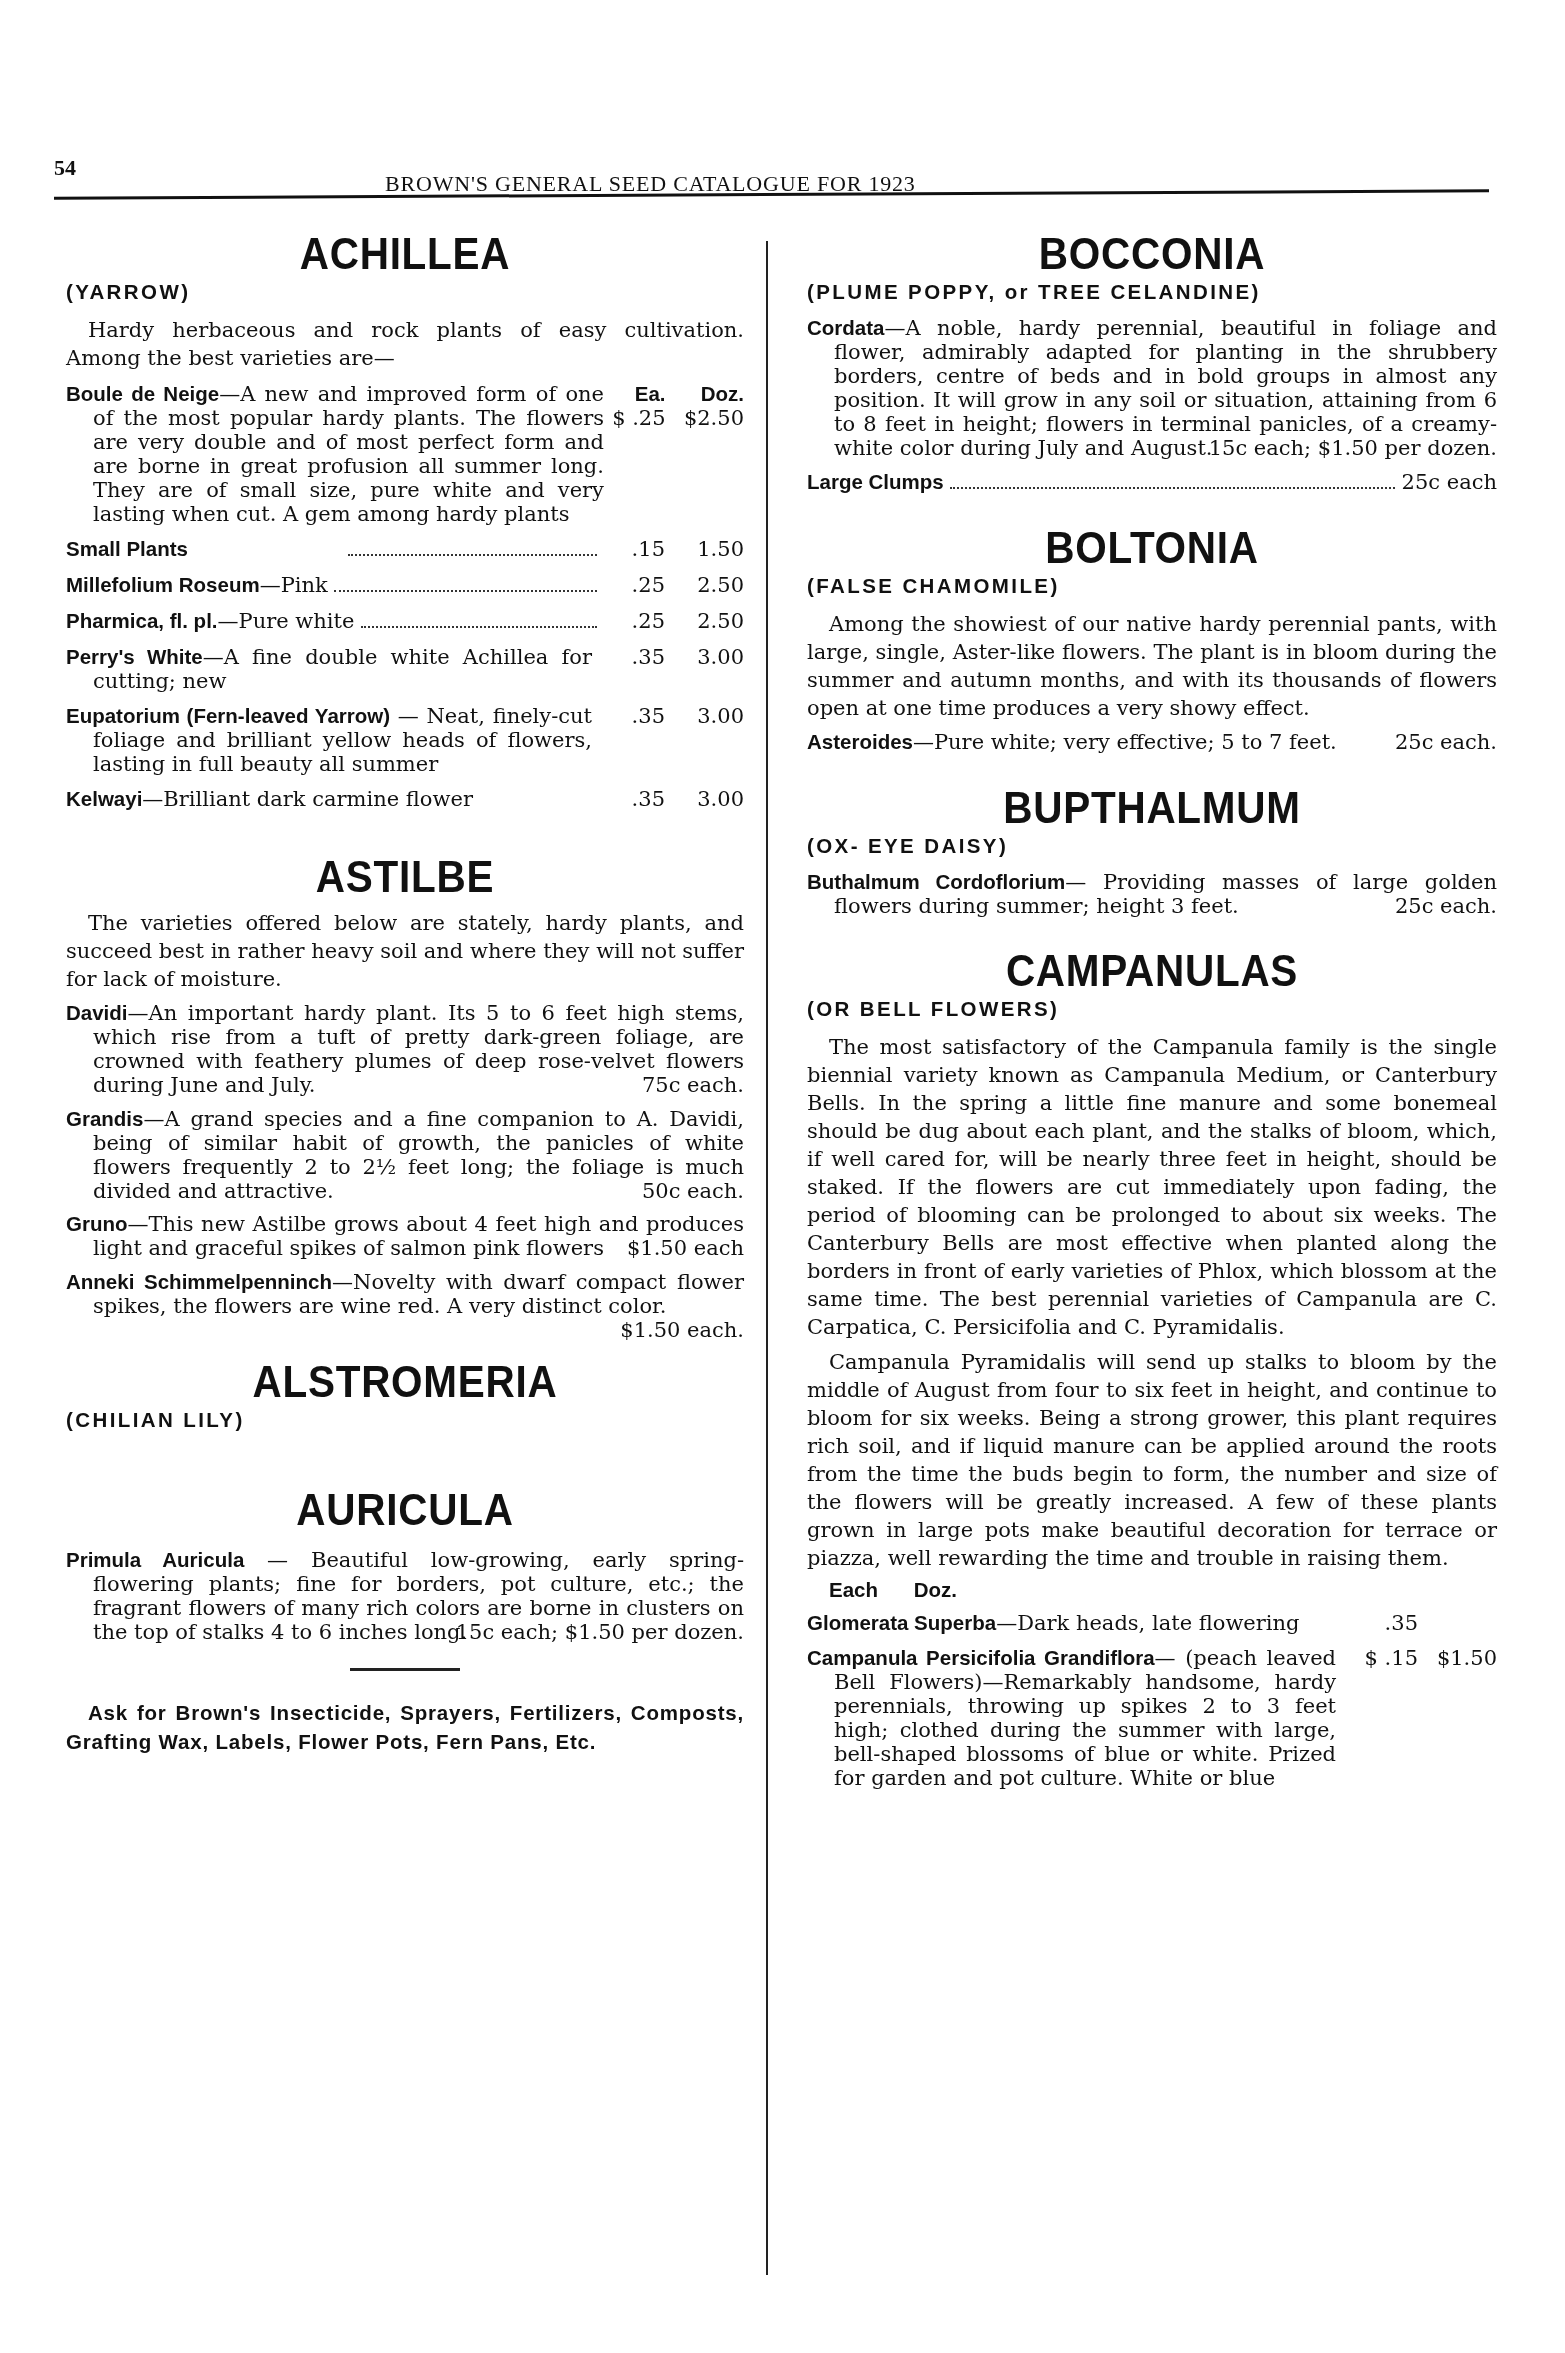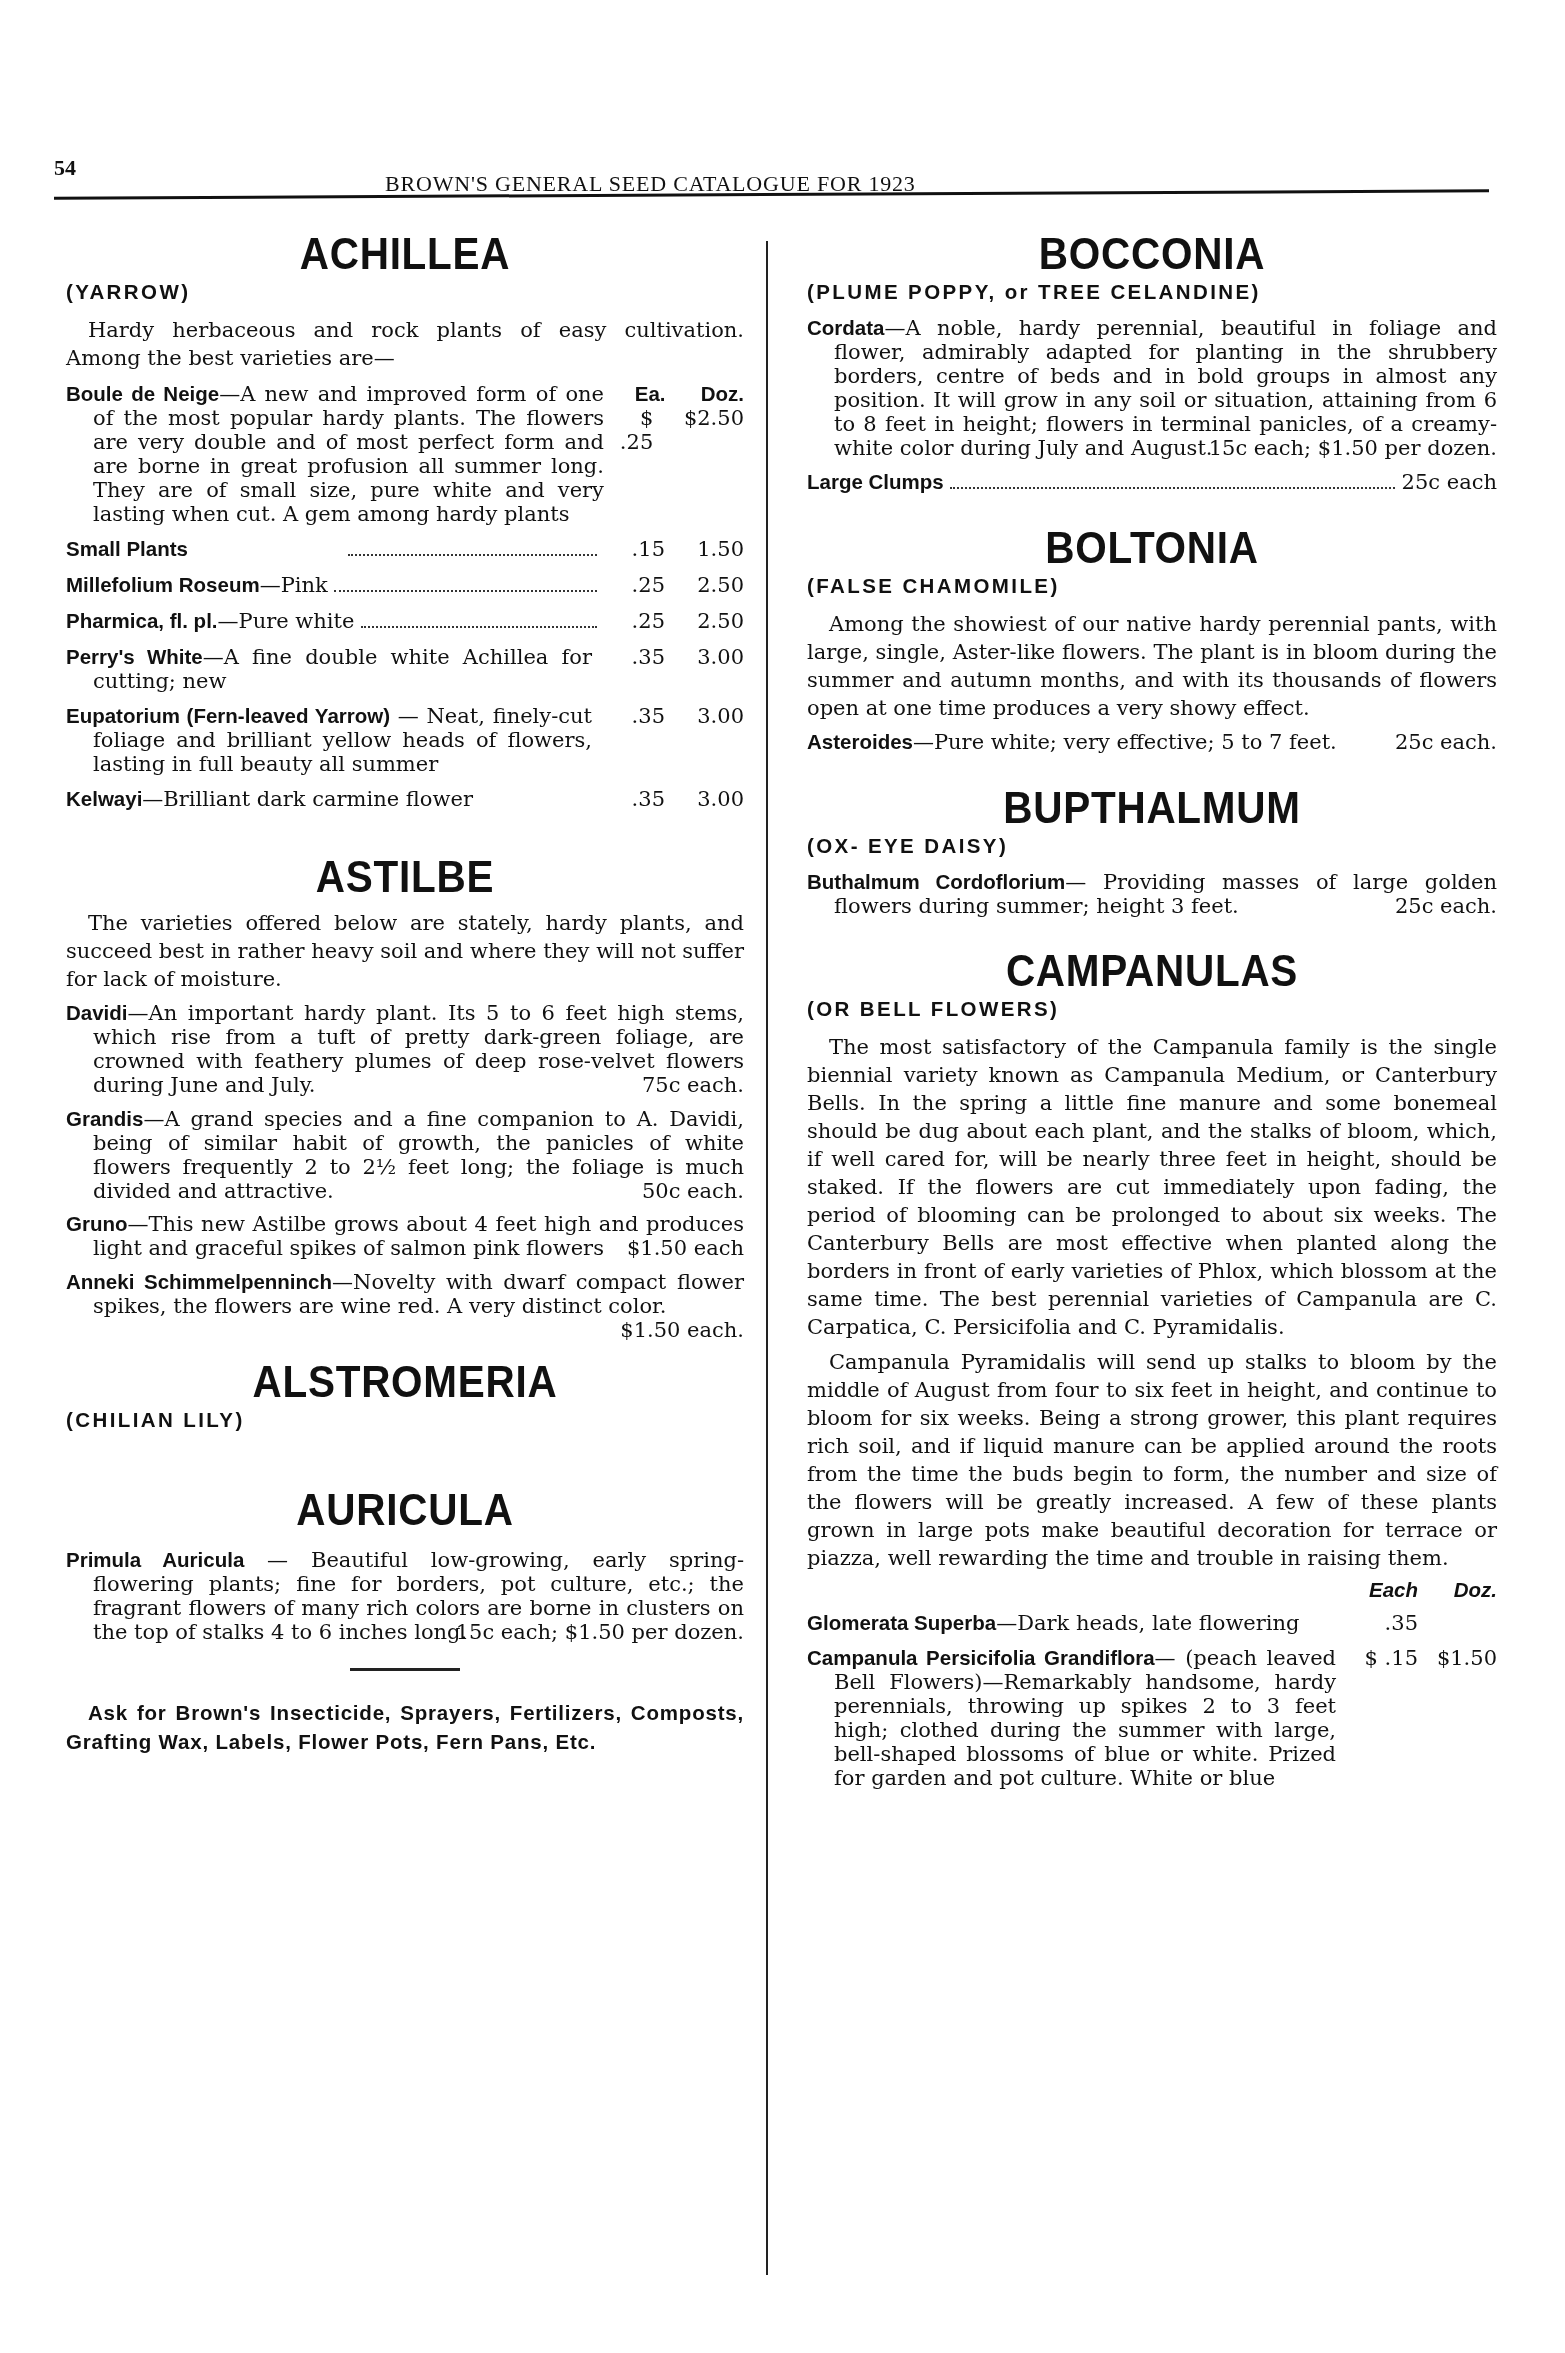--- a/index.html
+++ b/index.html
@@ -56,21 +56,21 @@
     <p class="p">Hardy herbaceous and rock plants of easy cultivation. Among the best varieties are—</p>
 
     <div class="entry tbl-entry">
       <div class="price-row">
         <div class="desc d"><span class="name">Boule de Neige</span><span>—A new and improved form of one of the most popular hardy plants. The flowers are very double and of most perfect form and are borne in great profusion all summer long. They are of small size, pure white and very lasting when cut. A gem among hardy plants</span></div>
         <div style="width:140px; display:flex; flex-direction:column; justify-content:flex-end;">
           <div style="display:flex;">
               <span class="pcol hdr-ea">Ea.</span>
               <span class="pcol2 hdr-ea">Doz.</span>
             </div>
-          <div style="display:flex;gap:28px;">
+          <div style="display:flex;">
               <span class="pcol">$ .25</span>
               <span class="pcol2">$2.50</span>
             </div>
         </div>
       </div>
     </div>
 
     <div class="entry tbl-entry">
       <div class="price-row leader">
           <div class="desc d"><span class="name">Small Plants</span><span></span></div>
@@ -178,21 +178,21 @@
   </section>
 
   <div class="sec-gap" style="height:19px;"></div>
 
   <section>
     <div class="sec-title">CAMPANULAS</div>
     <div class="sec-sub">(OR BELL FLOWERS)</div>
     <p class="p">The most satisfactory of the Campanula family is the single biennial variety known as Campanula Medium, or Canterbury Bells. In the spring a little fine manure and some bonemeal should be dug about each plant, and the stalks of bloom, which, if well cared for, will be nearly three feet in height, should be staked. If the flowers are cut immediately upon fading, the period of blooming can be prolonged to about six weeks. The Canterbury Bells are most effective when planted along the borders in front of early varieties of Phlox, which blossom at the same time. The best perennial varieties of Campanula are C. Carpatica, C. Persicifolia and C. Pyramidalis.</p>
     <p class="p">Campanula Pyramidalis will send up stalks to bloom by the middle of August from four to six feet in height, and continue to bloom for six weeks. Being a strong grower, this plant requires rich soil, and if liquid manure can be applied around the roots from the time the buds begin to form, the number and size of the flowers will be greatly increased. A few of these plants grown in large pots make beautiful decoration for terrace or piazza, well rewarding the time and trouble in raising them.</p>
 
-    <div style="display:flex; justify-content:flex-end;font-style:italic;">
+    <div style="display:flex; ">
       <span class="pcol hdr-ea" style="width:71px;">Each</span>
       <span class="pcol2 hdr-ea">Doz.</span>
     </div>
 
     <div class="entry tbl-entry">
       <div class="price-row">
           <div class="desc d" style="padding-right:11px;"><span class="name">Glomerata Superba</span><span>—Dark heads, late flowering</span></div>
           <span class="pcol" style="width:71px;">.35</span>
           <span class="pcol2"></span>
         </div>

